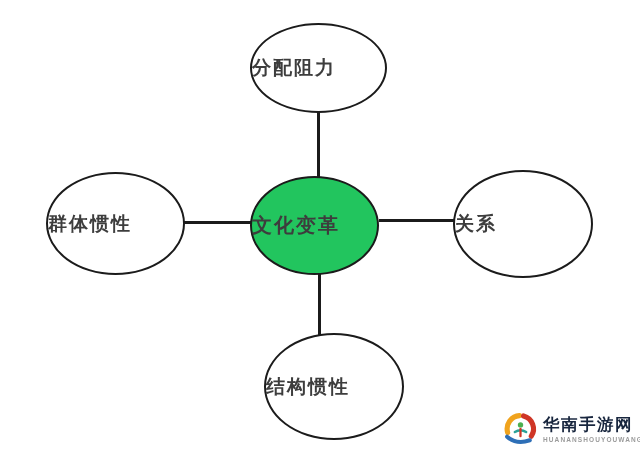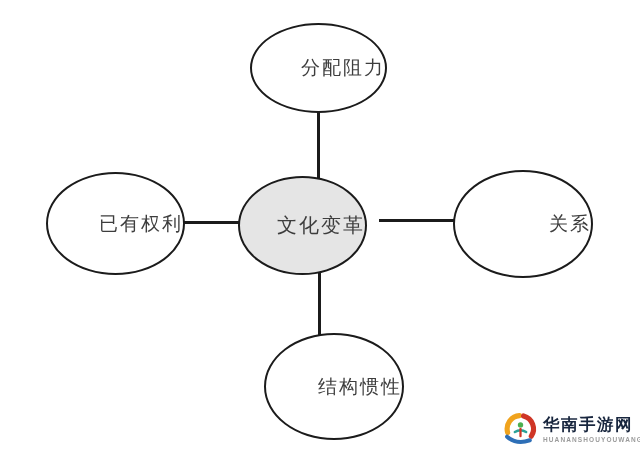--- a/index.html
+++ b/index.html
@@ -27,33 +27,34 @@
   #conn-right  { left: 379px; top: 219px; width: 78px; height: 3px;  }
 
   
   .node {
     position: absolute;
     border: 2.5px solid #1b1b1b;
     border-radius: 50%;
     background: #ffffff;
     display: flex;
     flex-direction: column;
-    align-items: flex-end;
+    align-items: flex-start;
     justify-content: center;
     text-align: center;
     box-sizing: border-box;
     color: #3d3d3d;
     font-size: 19px;
     letter-spacing: 2px;
     line-height: 1.45;
+    font-weight: bold;
   }
   #node-top    { left: 250px; top: 23px;  width: 137px; height: 90px;  }
   #node-left   { left: 46px;  top: 172px; width: 139px; height: 103px; }
-  #node-center { left: 238px; top: 176px; width: 129px; height: 99px;
-                 background: #e5e5e5; font-size: 20px; }
+  #node-center { left: 250px; top: 176px; width: 129px; height: 99px;
+                 background: #22c55e; font-size: 20px; }
   #node-right  { left: 453px; top: 170px; width: 140px; height: 108px; }
   #node-bottom { left: 264px; top: 333px; width: 140px; height: 107px; }
 
   
   #watermark {
     position: absolute;
     left: 502px;
     top: 409px;
     height: 40px;
     display: flex;
@@ -92,21 +93,21 @@
   <div class="connector" id="conn-top"></div>
   <div class="connector" id="conn-bottom"></div>
   <div class="connector" id="conn-left"></div>
   <div class="connector" id="conn-right"></div>
 
   <div class="node" id="node-top">
     <span>分配阻力</span>
   </div>
 
   <div class="node" id="node-left">
-    <span>已有权利</span>
+    <span>群体惯性</span>
   </div>
 
   <div class="node" id="node-center">
     <span>文化变革</span>
   </div>
 
   <div class="node" id="node-right">
     <span>关系</span>
   </div>
 

